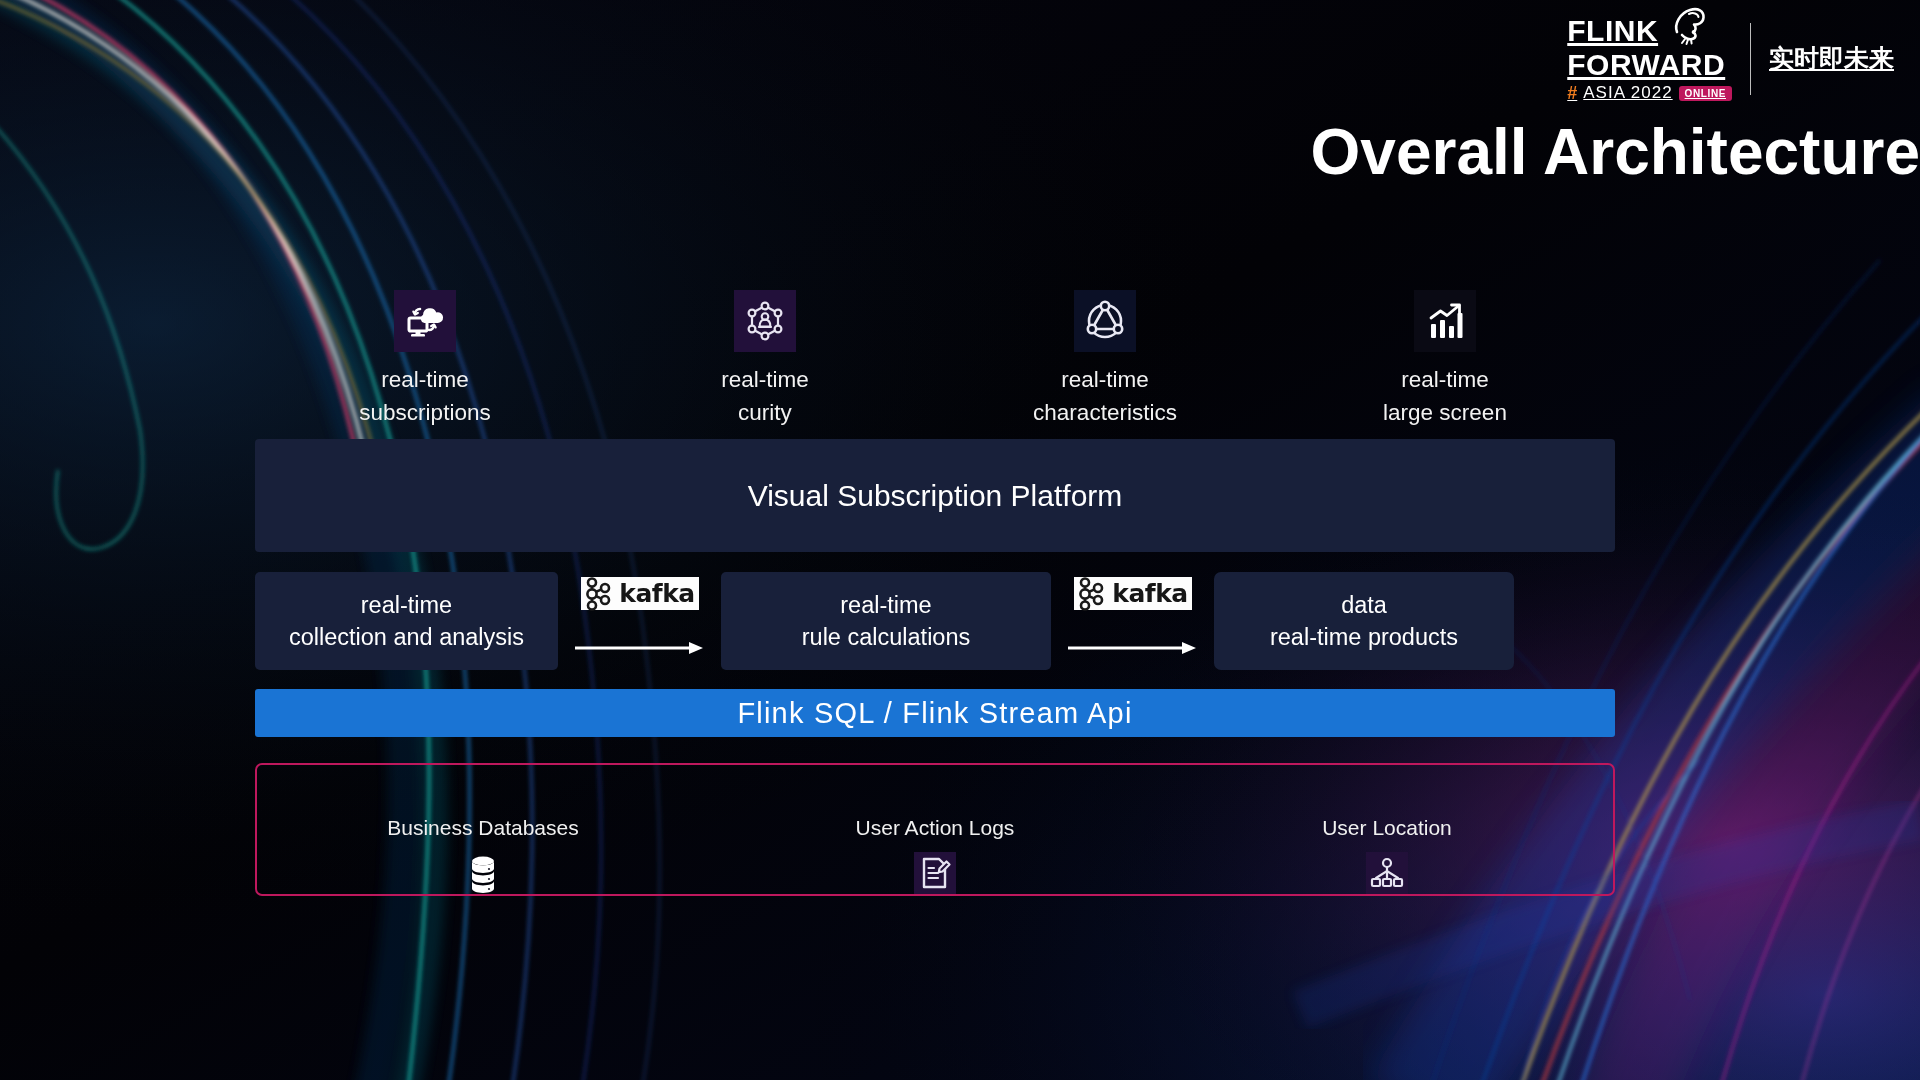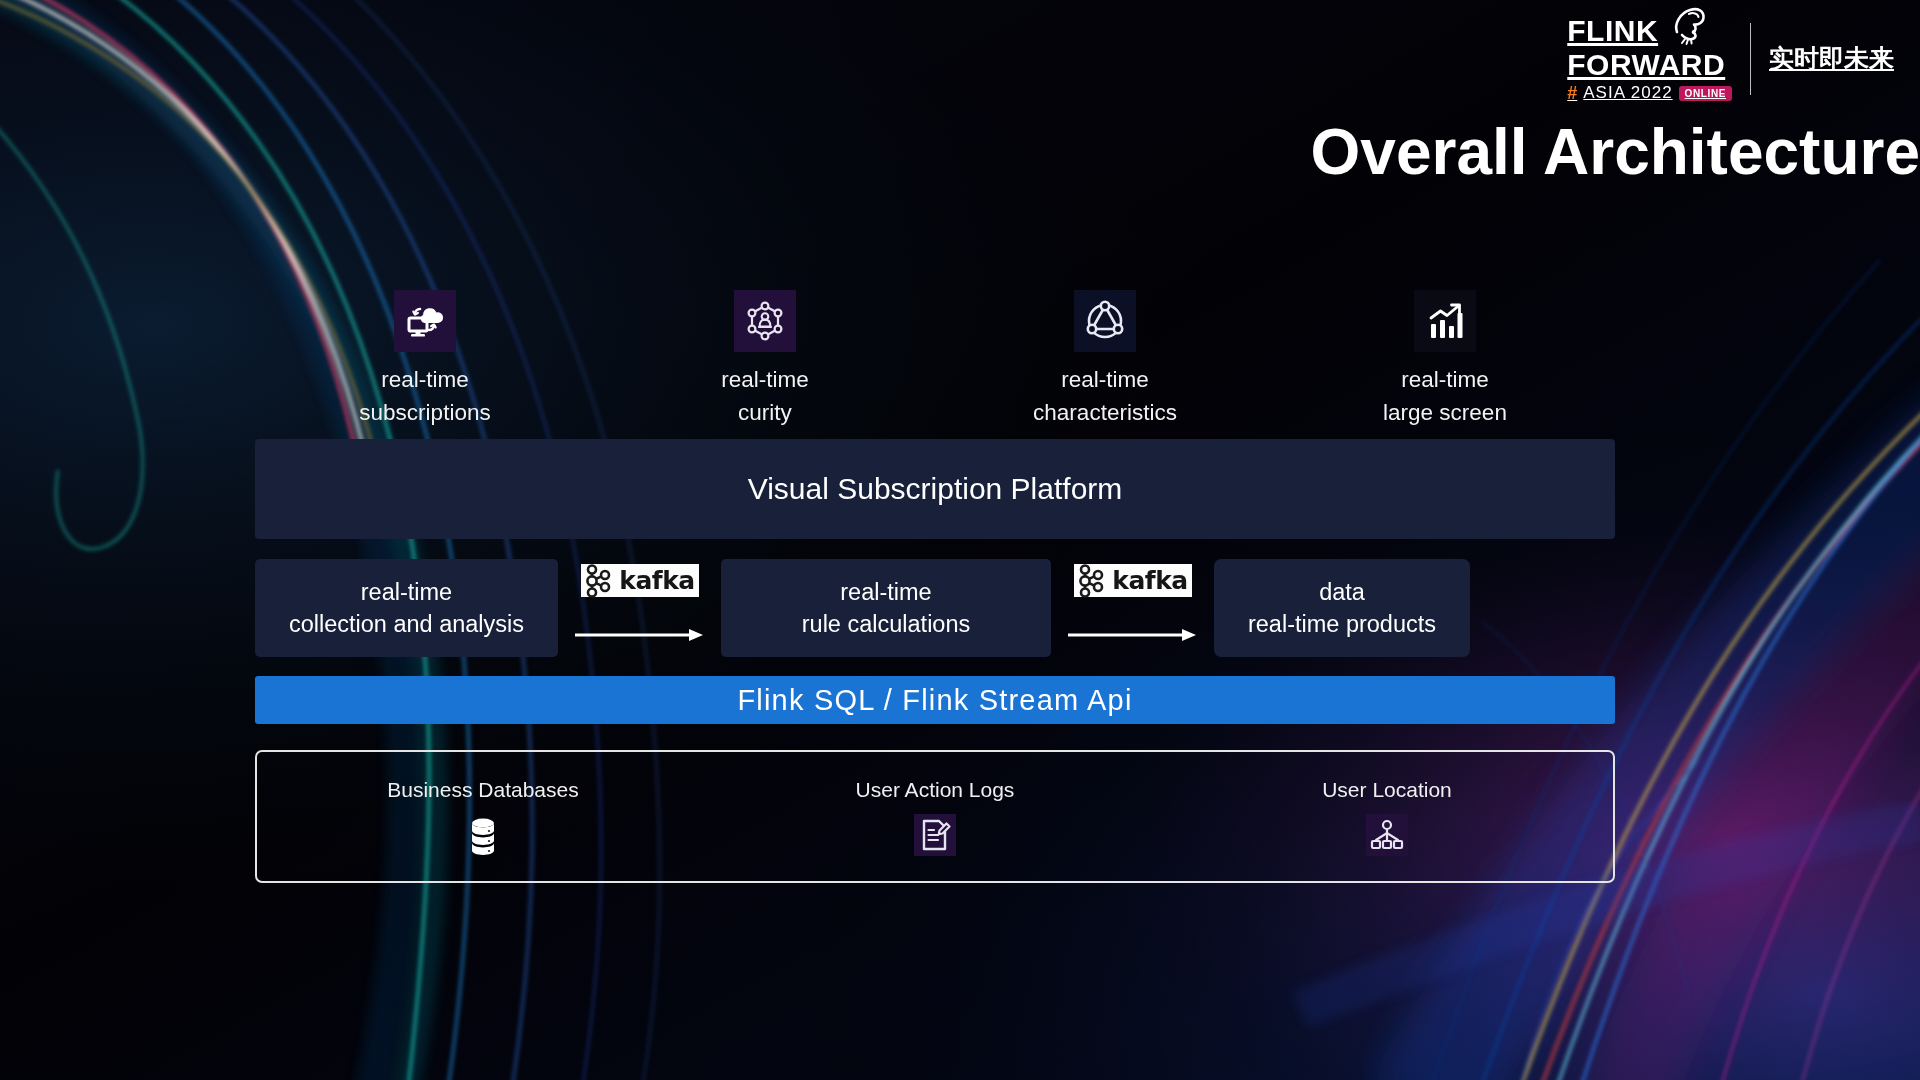--- a/index.html
+++ b/index.html
@@ -59,35 +59,35 @@
   }
   .icon-tile.dark{ background:#0b1026; }
   .icon-tile.plain{ background:#0a0a14; }
   .icon-cap{
     margin-top:11px; font-size:22.5px; line-height:33px;
     text-align:center; color:#f2f2f2;
   }
 
   
   .bar{
-    margin-top:10px; width:1360px; height:100px; background:#18203a;
+    margin-top:10px; width:1360px; height:113px; background:#18203a;
     border-radius:4px; display:flex; align-items:center; justify-content:center;
     font-size:30px; color:#ffffff;
   }
 
   
   .pipe{ margin-top:20px; width:1360px; height:98px; display:flex; align-items:center; }
   .pbox{
     background:#18203a; border-radius:5px; height:98px;
     display:flex; flex-direction:column; align-items:center; justify-content:center;
     font-size:23.5px; line-height:32px; color:#fff; text-align:center;
   }
   .pbox.w1{ width:303px; }
   .pbox.w2{ width:330px; }
-  .pbox.w3{ width:256px;border-radius:7px; }
+  .pbox.w3{ width:300px;border-radius:7px; }
   .conn{
     width:163px; height:98px; position:relative;
     display:flex; align-items:center; justify-content:center;
   }
   .kafka{
     position:absolute; top:5px; left:50%; transform:translateX(-50%);
     width:118px; height:33px; background:#fdfdfd;
     display:flex; align-items:center; justify-content:center; gap:5px;
   }
   .kafka-text{
@@ -99,22 +99,22 @@
   
   .flink{
     margin-top:19px; width:1360px; height:48px; background:#1a74d4;
     border-radius:3px; display:flex; align-items:center; justify-content:center;
     font-size:29px; color:#ffffff; letter-spacing:1.2px;
   }
 
   
   .sources{
     margin-top:26px; width:1360px; height:133px;
-    border:2px solid #e5e5e5; border-radius:7px;
-    display:flex; align-items:center;
+    border:2px solid #be185d; border-radius:7px;
+    display:flex; align-items:flex-end;
   }
   .src{ flex:1; display:flex; flex-direction:column; align-items:center; }
   .src-label{ font-size:21px; color:#f0f0f0; }
   .src-icon{
     margin-top:12px; width:42px; height:42px;
     display:flex; align-items:center; justify-content:center;
   }
   .src-icon.tinted{ background:#22103a; }
 </style>
 </head>

